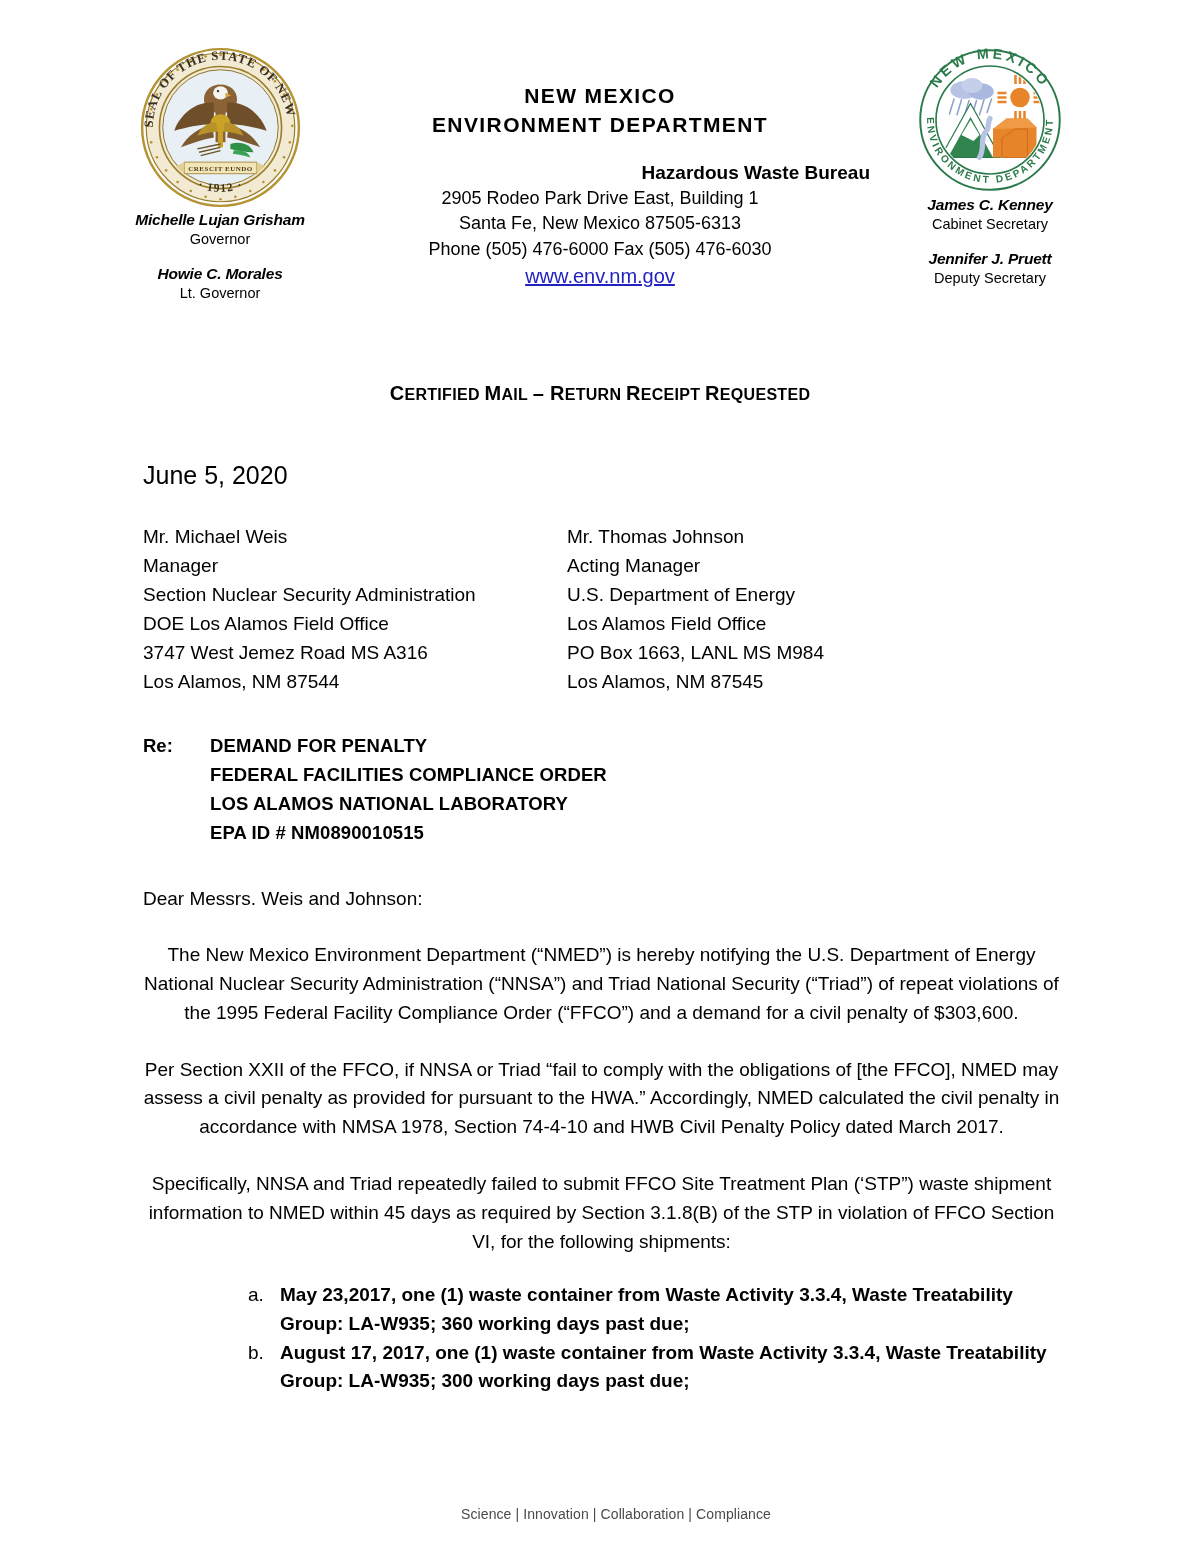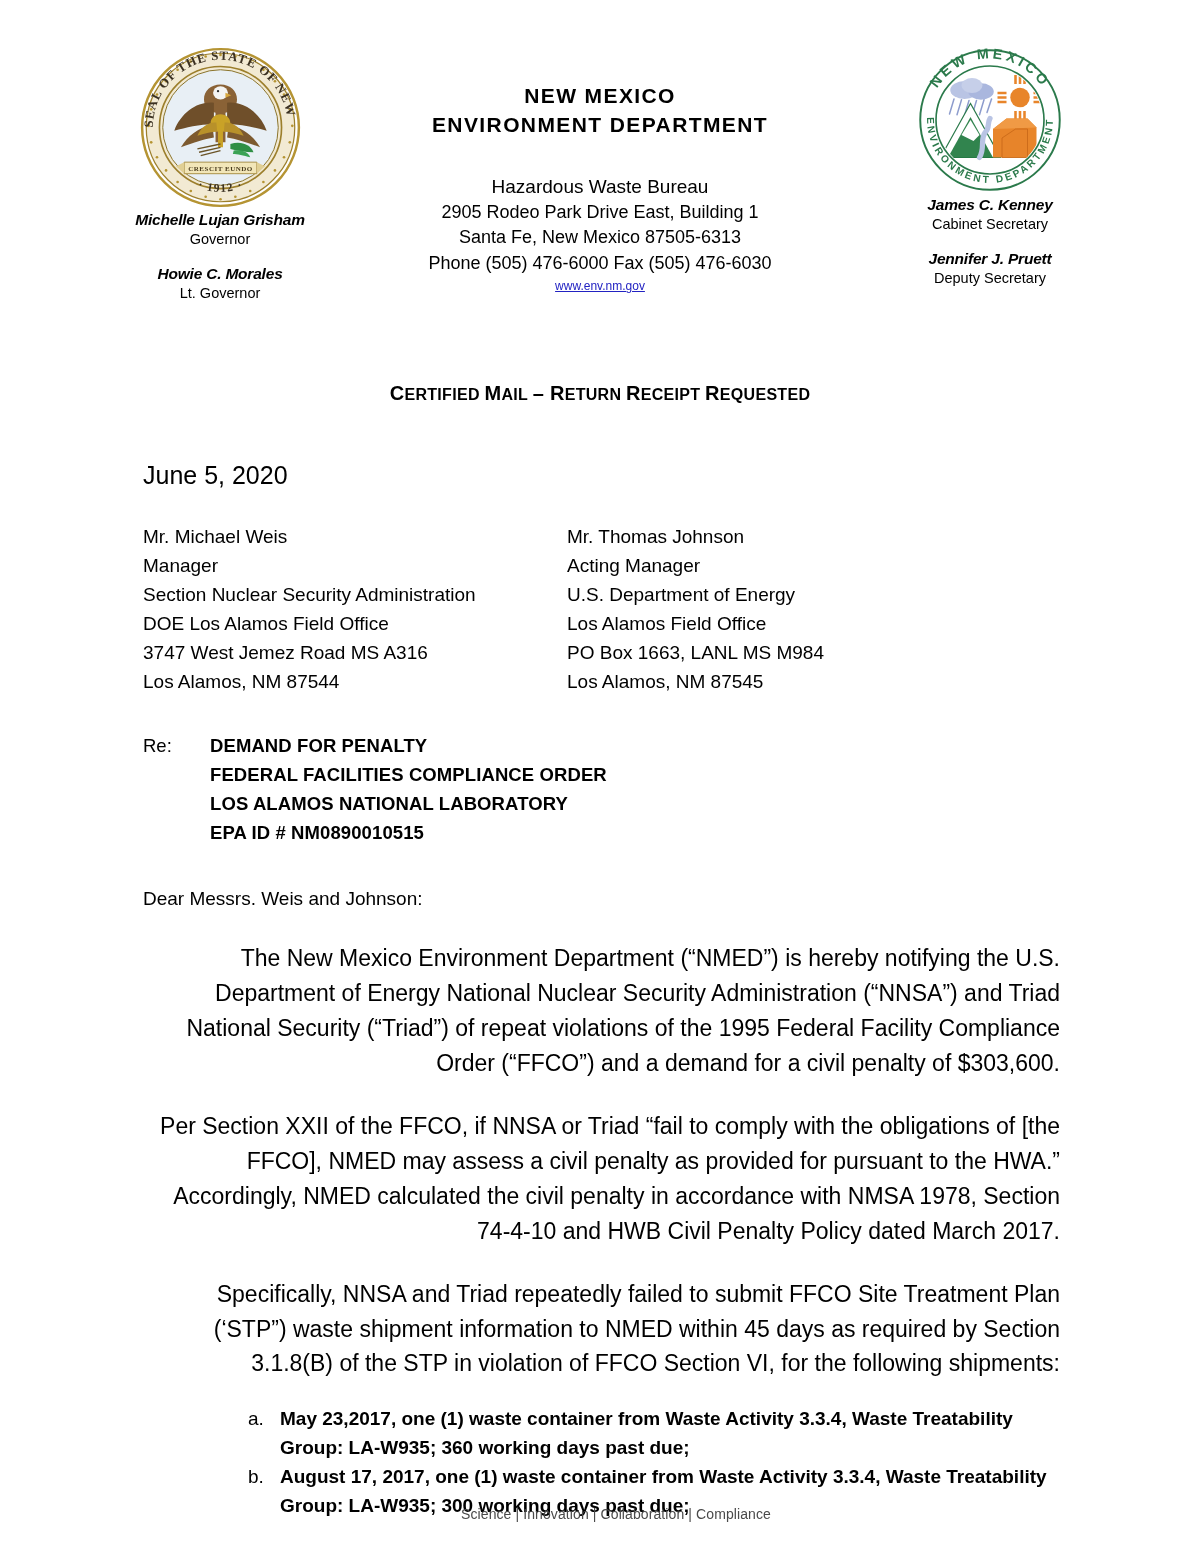--- a/index.html
+++ b/index.html
@@ -81,31 +81,32 @@
     width: 540px;
     text-align: center;
   }
   .dept-line {
     font-weight: bold;
     font-size: 21px;
     letter-spacing: 1.4px;
     line-height: 1.38;
   }
   .bureau {
-    font-weight: normal;
+    font-weight: bold;
     font-size: 19px;
-    margin-top: 34px;
+    margin-top: 20px;
     line-height: 1.35;
+    text-align: right;
   }
   .addr-line {
     font-size: 18px;
     line-height: 1.42;
   }
   .web-link {
-    font-size: 12px;
+    font-size: 20px;
     color: #2222c2;
     text-decoration: underline;
     line-height: 1.42;
     display: inline-block;
     cursor: pointer;
   }
 
   
   .certified {
     text-align: center;
@@ -142,40 +143,40 @@
 
   .re-block {
     margin-top: 34px;
   }
   .re-row {
     display: flex;
     font-size: 18.5px;
     line-height: 1.58;
   }
   .re-label {
-    font-weight: normal;
+    font-weight: bold;
     width: 67px;
     flex: 0 0 67px;
   }
   .re-items {
     font-weight: bold;
     letter-spacing: 0.1px;
   }
 
   .salutation {
     margin-top: 38px;
     font-size: 19px;
     line-height: 1.45;
   }
 
   .para {
     margin-top: 28px;
-    font-size: 23px;
+    font-size: 19px;
     line-height: 1.52;
-    text-align: right;
+    text-align: center;
   }
 
   .list-block {
     margin-top: 24px;
     margin-left: 105px;
   }
   .list-item {
     display: flex;
     font-size: 19px;
     line-height: 1.52;

